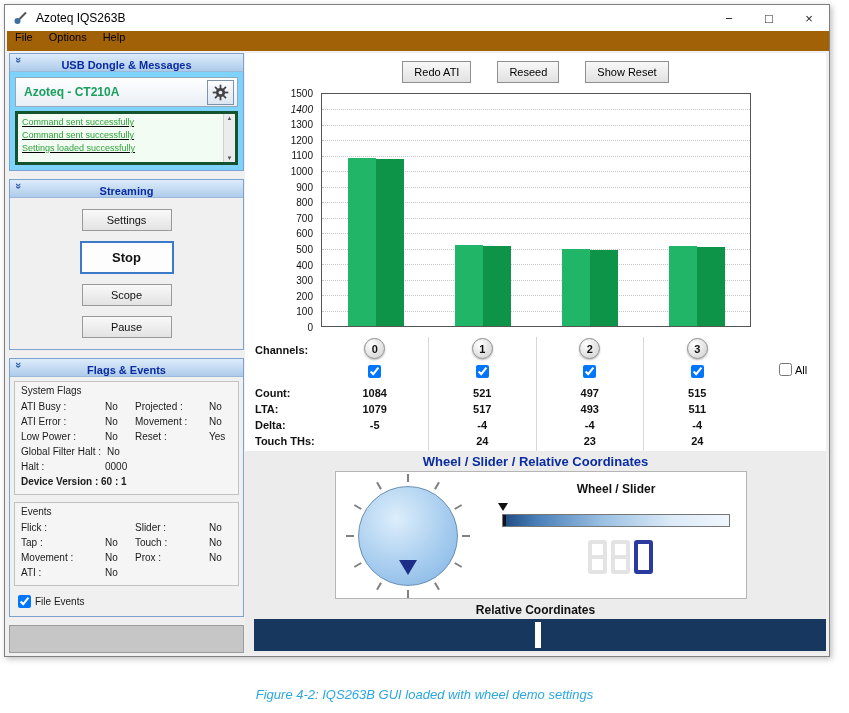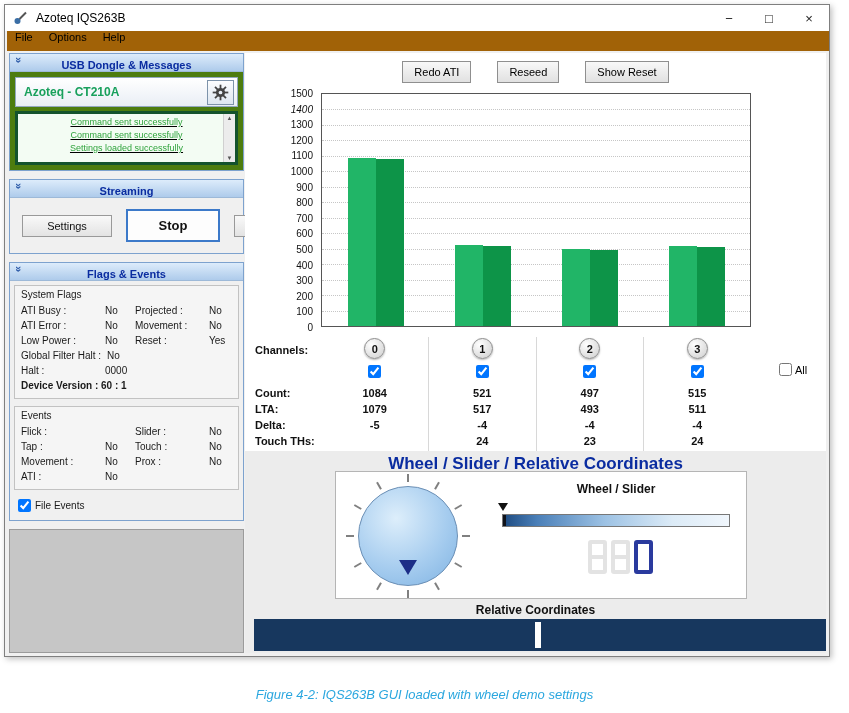--- a/index.html
+++ b/index.html
@@ -26,37 +26,37 @@
   
   .sidebar { position:absolute; left:4px; top:2px; width:235px; bottom:3px;
     display:flex; flex-direction:column; }
   .panel { border:1px solid #7da2ce; margin-bottom:8px; background:#f0f0f0; }
   .panel-header { height:18px; background:linear-gradient(#ddecfb,#aecbeb);
     display:flex; align-items:flex-end; justify-content:center; position:relative;
     font-size:11px; font-weight:bold; color:#0a2ca0; border-bottom:1px solid #9db9d8; }
   .chevron { position:absolute; left:6px; top:0px; transform:rotate(90deg);
     font-size:11px; color:#2d5ba9; font-weight:bold; }
 
-  .usb-body { padding:5px; background:#4d7c0f;text-align:center; }
+  .usb-body { padding:5px; background:#7dd3fc; }
   .device-box { height:30px; border:1px solid #92a8bf;
     background:linear-gradient(#ffffff,#e9eef5); display:flex; align-items:center;
     padding:0 3px 0 8px; }
   .device-name { font-size:12px; font-weight:bold; color:#18a05c; }
   .gear-btn { margin-left:auto; width:27px; height:25px; border:1px solid #7d93aa;
     background:linear-gradient(#fcfdfe,#dde6f0); display:flex; align-items:center;
     justify-content:center; }
   .msg-box { margin-top:4px; height:54px; border:3px solid #14532d; background:#f3fcf3;
     position:relative; overflow:hidden;text-decoration:underline; }
   .msgs { padding:2px 4px; font-size:9px; line-height:13px; color:#2fa33c; }
   .msg-scroll { position:absolute; right:0; top:0; bottom:0; width:12px; background:#ececec;
     border-left:1px solid #d0d0d0; display:flex; flex-direction:column;
     justify-content:space-between; align-items:center; font-size:6px; color:#555; padding:1px 0; }
 
   .stream-body { padding:11px 12px; background:#f0f0f0; display:grid;
-    grid-template-columns:1fr 1fr 1fr 1fr; gap:10px 14px; justify-items:center; align-items:center; }
+    grid-template-columns:1fr; gap:10px 14px; justify-items:center; align-items:center; }
   .btn { width:90px; height:22px; border:1px solid #999;
     background:linear-gradient(#f9f9f9,#e3e3e3); font-size:11px; color:#111;
     display:flex; align-items:center; justify-content:center; }
   .btn-stop { width:94px; height:33px; border:2px solid #3c79c9; background:#fdfdfd;
     font-weight:bold; font-size:13px; }
 
   .flags-body { padding:4px; background:#f0f0f0; font-size:10px; color:#1a1a1a; }
   .group { border:1px solid #c2c2c2; background:#f5f5f5; padding:3px 6px 5px; margin-bottom:7px; }
   .group-title { font-size:10px; color:#222; margin-bottom:3px; }
   .frow { display:grid; grid-template-columns:84px 30px 74px 32px; line-height:15px; }
@@ -88,21 +88,21 @@
   .circle { width:21px; height:21px; border-radius:50%; border:1px solid #8d8d8d;
     background:radial-gradient(circle at 35% 30%, #ffffff, #dadada 75%, #c4c4c4);
     display:flex; align-items:center; justify-content:center; font-size:11px; font-weight:bold;
     box-shadow:0 1px 2px rgba(0,0,0,.3); }
   .vsep { position:absolute; top:284px; height:114px; width:1px; background:#d8d8d8; }
   .all-wrap { position:absolute; left:534px; top:310px; display:flex; align-items:center;
     gap:3px; font-size:11px; }
 
   .lower { position:absolute; left:0; right:0; top:398px; bottom:0; background:#ececec; }
   .link-header { position:absolute; top:3px; left:0; right:0; text-align:center;
-    font-size:17px; font-weight:bold; color:#0a2ca0; }
+    font-size:13px; font-weight:bold; color:#0a2ca0; }
   .wheel-panel { position:absolute; left:90px; top:20px; width:412px; height:128px;
     background:#fff; border:1px solid #b5b5b5; }
   .wheel-box { position:absolute; left:10px; top:2px; width:124px; height:124px; }
   .wheel-circle { position:absolute; left:12px; top:12px; width:100px; height:100px;
     border-radius:50%; border:1px solid #6b8fb5;
     background:radial-gradient(circle at 38% 32%, #ddeefb, #a7cdef 55%, #7eb2e2); }
   .wtick { position:absolute; left:50%; top:50%; width:2px; height:8px; margin-left:-1px;
     margin-top:-4px; background:#808080; }
   .wheel-pointer { position:absolute; left:50%; top:86px; margin-left:-9px; width:0; height:0;
     border-left:9px solid transparent; border-right:9px solid transparent;

